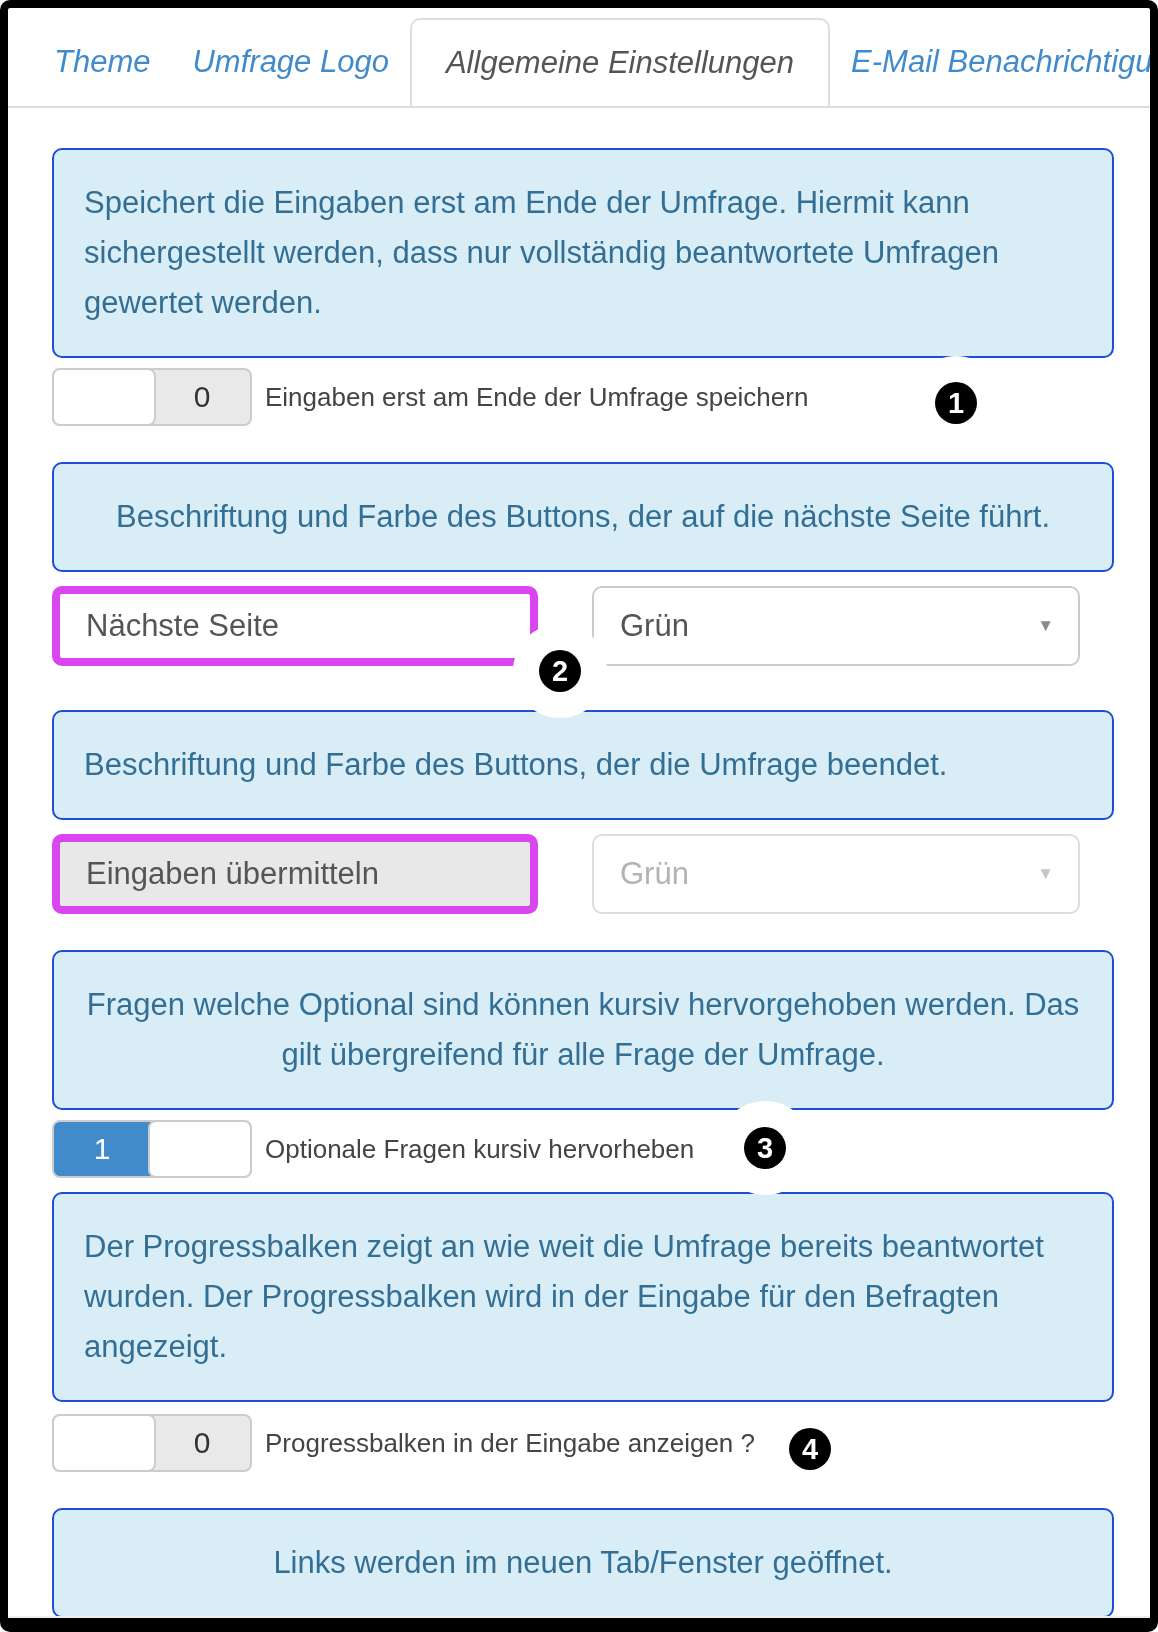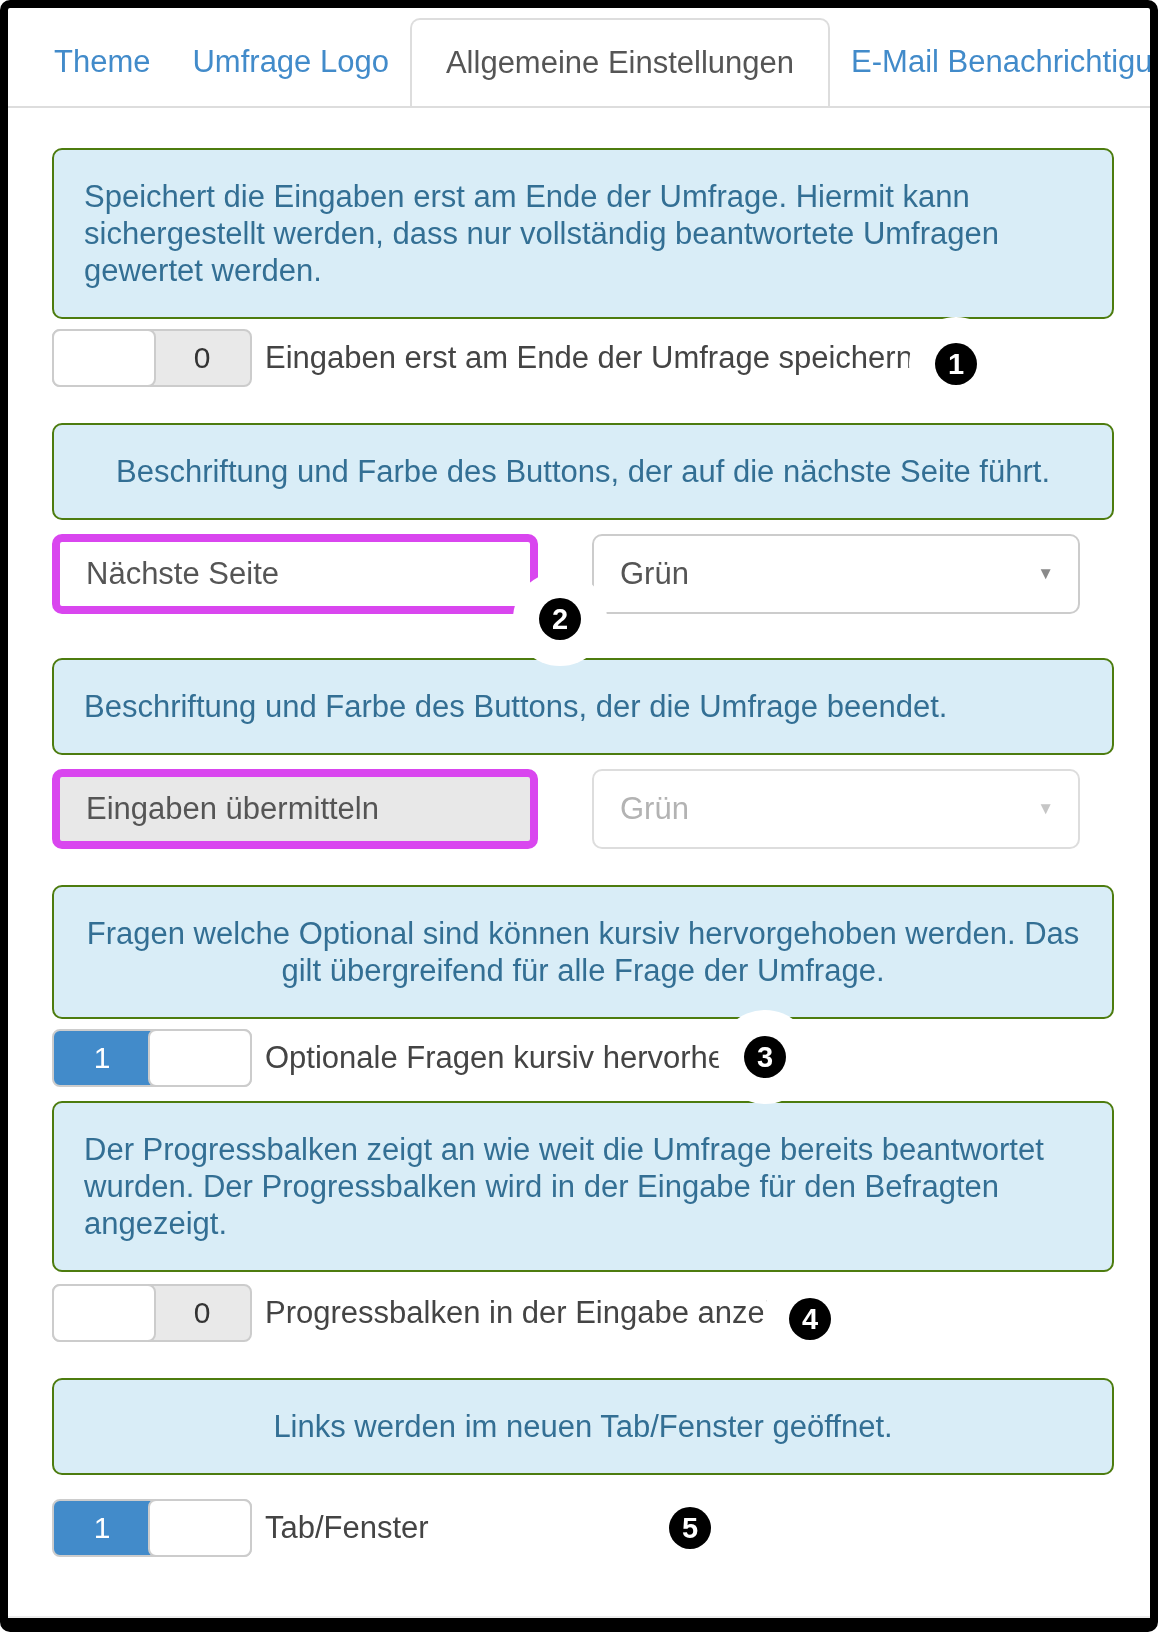--- a/index.html
+++ b/index.html
@@ -9,46 +9,46 @@
   .frame {
     width:1158px; height:1632px;
     border:8px solid #000; border-bottom-width:14px; border-radius:10px;
     background:#fff; overflow:hidden; position:relative;
   }
   .frame::after{ content:""; position:absolute; left:0; right:0; bottom:0; height:2px; background:#ececec; }
 
   
   .tabs {
     display:flex; align-items:stretch; white-space:nowrap; overflow:hidden;
-    border-bottom:2px solid #ddd; padding:10px 0 0 25px; height:100px;
+    border-bottom:2px solid #ddd; padding:10px 0 0 25px; height:100px;font-style:italic;
   }
   .tab {
     display:flex; align-items:center; padding:0 21px; font-size:31px;
     color:#428bca; cursor:pointer; flex:0 0 auto;
   }
   .tab.active {
     color:#555; background:#fff; border:2px solid #ddd; border-bottom-color:#fff;
     border-radius:10px 10px 0 0; margin-bottom:-2px; padding:0 34px;
   }
 
   
   .content { padding:0 36px 0 44px; }
 
   .info-box {
-    background:#d9edf7; border:2px solid #4d7c0f; border-radius:10px;
-    color:#336f94; font-size:31px; line-height:37px; padding:28px 30px;
+    background:#d9edf7; border:2px solid #1d4ed8; border-radius:10px;
+    color:#336f94; font-size:31px; line-height:50px; padding:28px 30px;
   }
   .mt-40 { margin-top:40px; } .mt-36 { margin-top:36px;text-align:center; } .mt-44 { margin-top:44px; }
   .mt-30 { margin-top:14px; } .mt-24 { margin-top:24px; }
 
   .control-row {
     position:relative; display:flex; align-items:center; height:58px; margin-top:10px;
   }
   .control-row.tall { height:80px; margin-top:14px; }
-  .control-row .row-label { font-size:31px; color:#444; margin-left:13px; }
+  .control-row .row-label { font-size:26px; color:#444; margin-left:13px; }
 
   
   .toggle {
     position:relative; width:200px; height:58px; flex:0 0 auto;
     border:2px solid #ccc; border-radius:8px; cursor:pointer;
   }
   .toggle.off { background:#e9e9e9; }
   .toggle.on  { background:#428bca; }
   .toggle .val {
     position:absolute; top:0; bottom:0; width:96px; display:flex;

